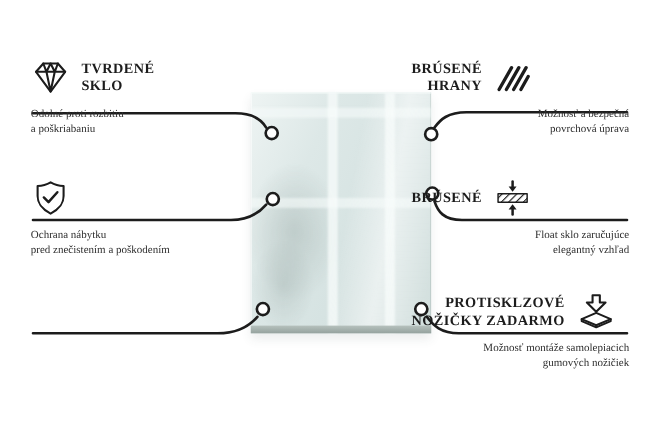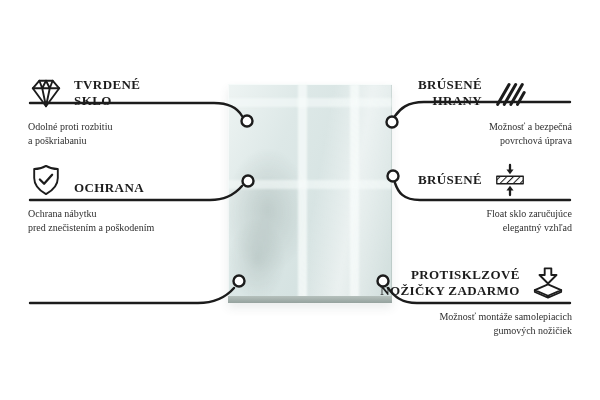--- a/index.html
+++ b/index.html
@@ -46,26 +46,26 @@
 
   
   svg.connectors { position:absolute; inset:0; width:600px; height:400px; }
   .connectors path { fill:none; stroke:#1c1c1c; stroke-width:2.4; stroke-linecap:round; }
   .connectors circle { fill:#ffffff; stroke:#1c1c1c; stroke-width:2.4; }
 
   
   .feature { position:absolute; width:198px; }
   .feature.left  { left:28px;  text-align:left; }
   .feature.right { right:28px; text-align:right; }
-  .feature.row1 { top:72px; }
+  .feature.row1 { top:49px; }
   .feature.row2 { top:159px; }
   .feature.row3 { top:262px; }
 
   .head { display:flex; align-items:center; height:41px; gap:10px; }
-  .feature.right .head { justify-content:center; }
+  .feature.right .head { justify-content:flex-start; }
   .head .icon { flex:0 0 36px; width:36px; height:36px; display:flex; align-items:center; justify-content:center; }
   .head .icon svg { width:34px; height:34px; stroke:#1c1c1c; fill:none; stroke-width:2; stroke-linejoin:round; stroke-linecap:round; }
   h3.title {
     font-size:13px; font-weight:bold; line-height:16px; letter-spacing:.4px;
     color:#1c1c1c; white-space:nowrap;
   }
   .desc {
     margin-top:7px; font-size:10px; line-height:14px; color:#2e2e2e; white-space:nowrap;
   }
 </style>
@@ -109,21 +109,21 @@
   </div>
 
   <div class="feature left row2">
     <div class="head">
       <span class="icon">
         <svg viewBox="0 0 36 36">
           <path d="M18,3 C14,5.4 9.5,6.4 5.5,6.4 V16 C5.5,24.5 10.5,29 18,33 C25.5,29 30.5,24.5 30.5,16 V6.4 C26.5,6.4 22,5.4 18,3 Z"></path>
           <path d="M11.5,17.5 L16,22 L24.5,12.5" stroke-width="2.4"></path>
         </svg>
       </span>
-      <h3 class="title"><br><span>OCHRANA</span></h3>
+      <h3 class="title"><br></h3>
     </div>
     <div class="desc"><span>Ochrana nábytku</span><br><span>pred znečistením a poškodením</span></div>
   </div>
 
 
   <div class="feature right row1">
     <div class="head">
       <h3 class="title"><span>BRÚSENÉ</span><br><span>HRANY</span></h3>
       <span class="icon">
         <svg viewBox="0 0 36 36">

